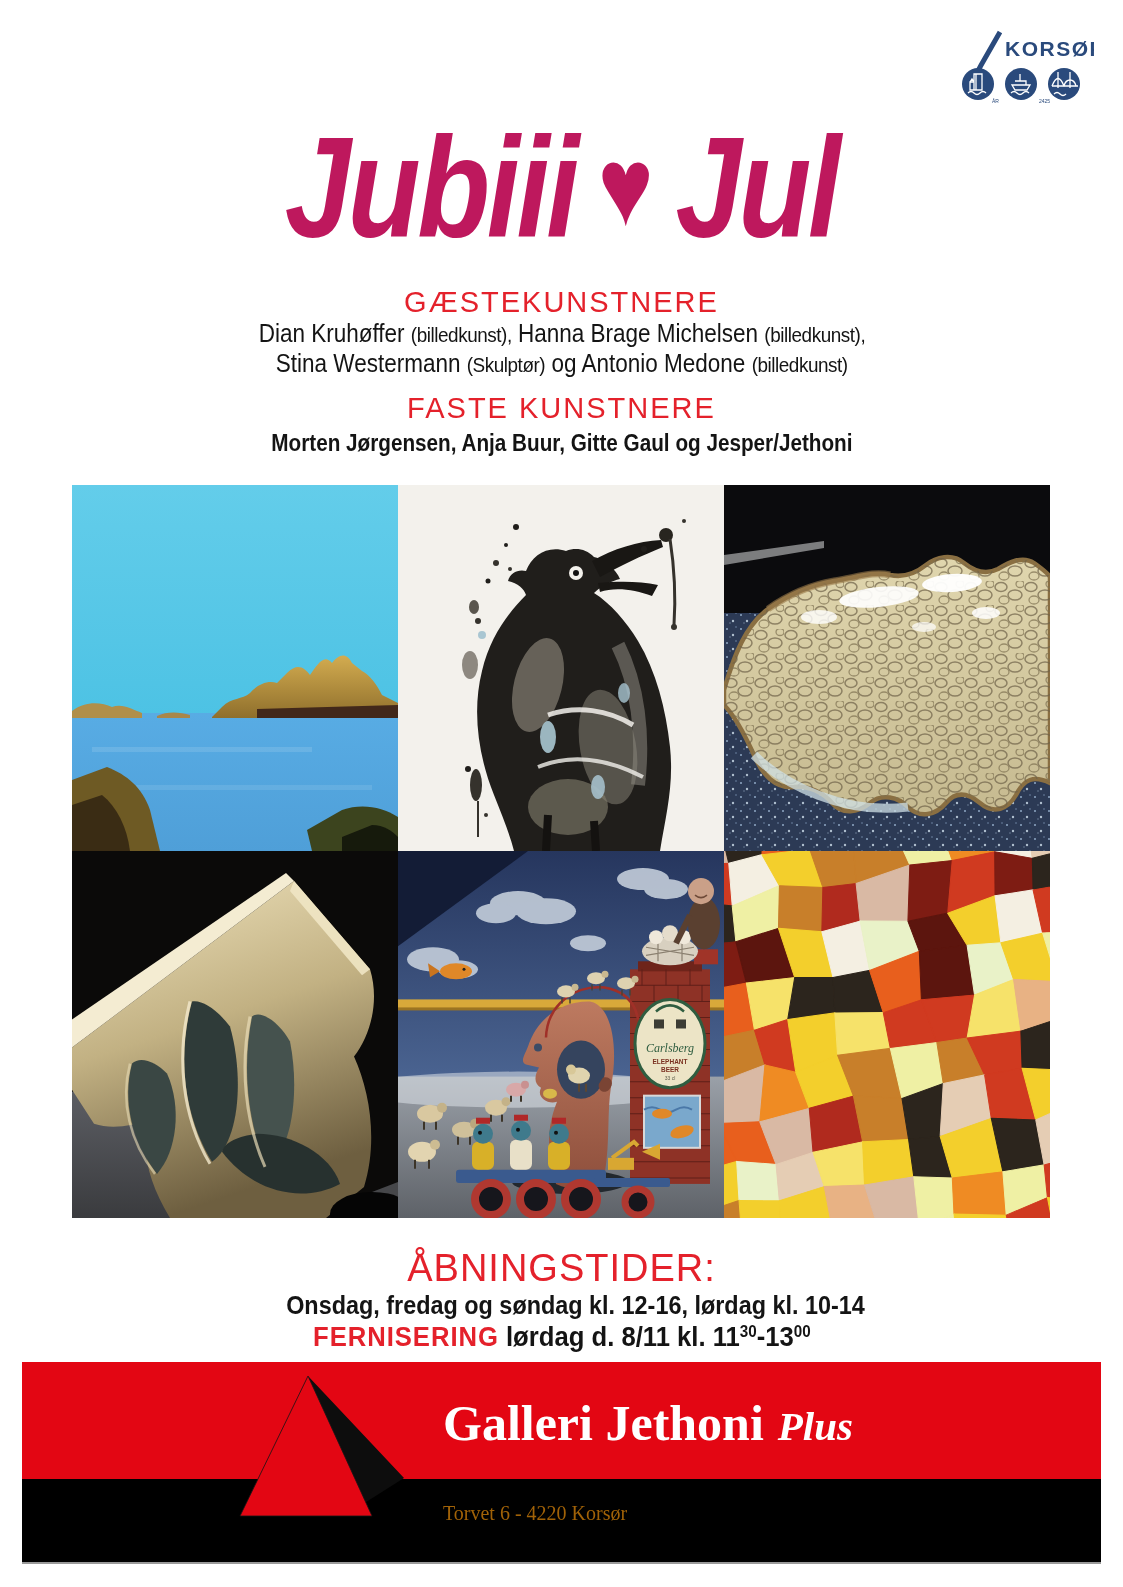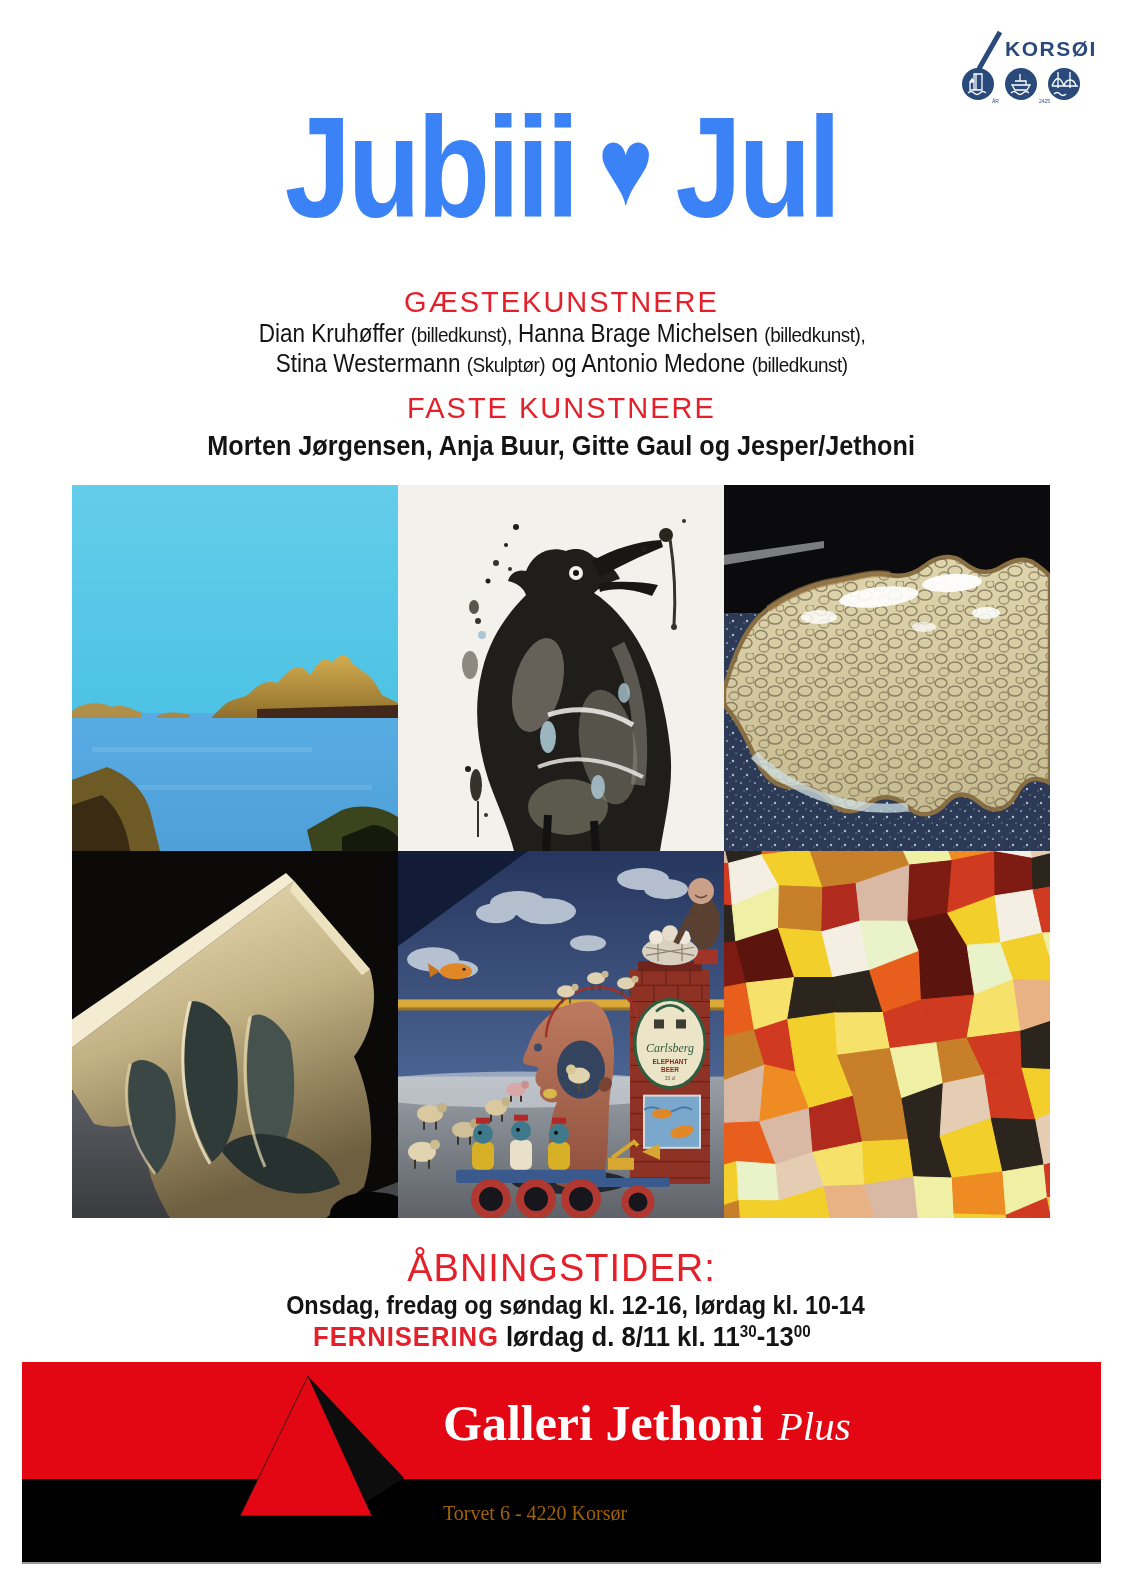--- a/index.html
+++ b/index.html
@@ -7,35 +7,35 @@
   .poster{ position:relative; width:1123px; height:1587px; background:#ffffff;
            overflow:hidden; font-family:"Liberation Sans", sans-serif; color:#141414; }
 
   .abs{ position:absolute; }
   .ctr{ left:0; width:100%; text-align:center; }
 
   
   .korsor-logo{ left:948px; top:26px; width:146px; height:84px; }
 
   
-  .title{ top:92px; font-weight:bold; color:#3b82f6; font-size:142px; line-height:150px;
-          letter-spacing:-4px; white-space:nowrap; }
+  .title{ top:112px; font-weight:bold; color:#be185d; font-size:142px; line-height:150px;
+          letter-spacing:-4px; white-space:nowrap;font-style:italic; }
   .title .wrap{ display:inline-block; transform:scaleX(.84); transform-origin:50% 50%; }
   .heart{ font-size:112px; vertical-align:12px; margin:0 26px; letter-spacing:0; }
 
   .subtitle{ top:219px; font-size:38px; font-weight:bold; color:#121212; }
   .cx{ display:inline-block; transform:scaleX(.9); transform-origin:50% 50%; white-space:nowrap; }
   .cx95{ display:inline-block; transform:scaleX(.95); transform-origin:50% 50%; white-space:nowrap; }
 
   .red-heading{ color:#e4212b; font-weight:normal; font-size:29px; letter-spacing:2px; }
   .g-heading{ top:286px; }
   .g-names{ top:319px; font-size:25px; font-weight:normal; line-height:29px; }
   .tag{ font-size:21px; letter-spacing:-0.5px; }
   .f-heading{ top:392px; }
-  .f-names{ top:430px; font-size:28px; font-weight:bold;text-align:center; }
+  .f-names{ top:430px; font-size:23px; font-weight:bold;text-align:center; }
 
   
   .art-grid{ top:485px; left:72px; width:978px; height:733px; display:grid;
              grid-template-columns:326px 326px 326px; grid-template-rows:366px 367px; }
   .art-grid svg{ display:block; width:100%; height:100%; }
 
   
   .hours-heading{ top:1247px; font-size:38px; letter-spacing:1px; }
   .hours-line{ top:1290px; font-size:26px; font-weight:bold;padding-left:28px; }
   .vernissage{ top:1322px; font-size:27px; font-weight:bold; }
@@ -43,21 +43,21 @@
   .vernissage sup{ font-size:16px; vertical-align:9px; }
 
   
   .band-red{ left:22px; top:1362px; width:1079px; height:117px; background:#e30613; }
   .band-black{ left:22px; top:1479px; width:1079px; height:85px; background:#000;
                border-bottom:2px solid #9a9a9a; }
   .pyramid{ left:226px; top:1370px; width:210px; height:153px; z-index:3; }
   .gallery-name{ left:443px; top:1394px; z-index:4; color:#fff;
                  font-family:"Liberation Serif", serif; font-weight:bold; font-size:50px;
                  white-space:nowrap; }
-  .gallery-name .plus{ font-style:italic; font-weight:400; font-size:41px; margin-left:14px; }
+  .gallery-name .plus{ font-style:italic; font-weight:700; font-size:41px; margin-left:14px; }
   .gallery-address{ left:443px; top:1502px; z-index:4; color:#a16207;
                     font-family:"Liberation Serif", serif; font-weight:normal; font-size:20px;
                     white-space:nowrap; }
 </style>
 </head>
 <body>
 
 <div class="poster">
 
   <svg class="abs korsor-logo" viewBox="0 0 146 84">

